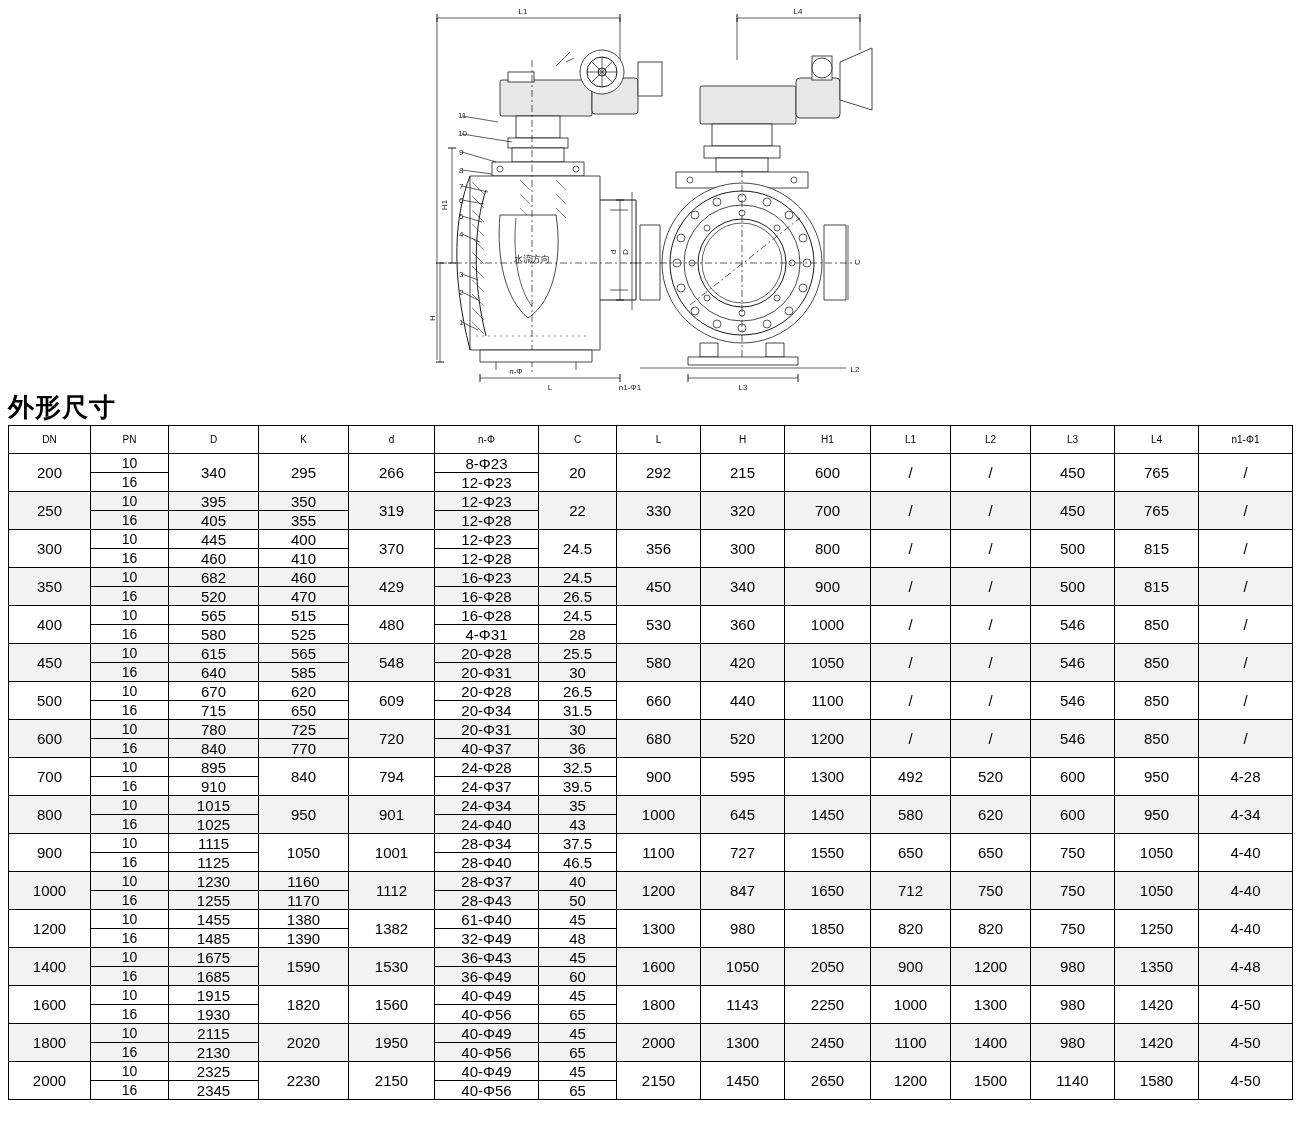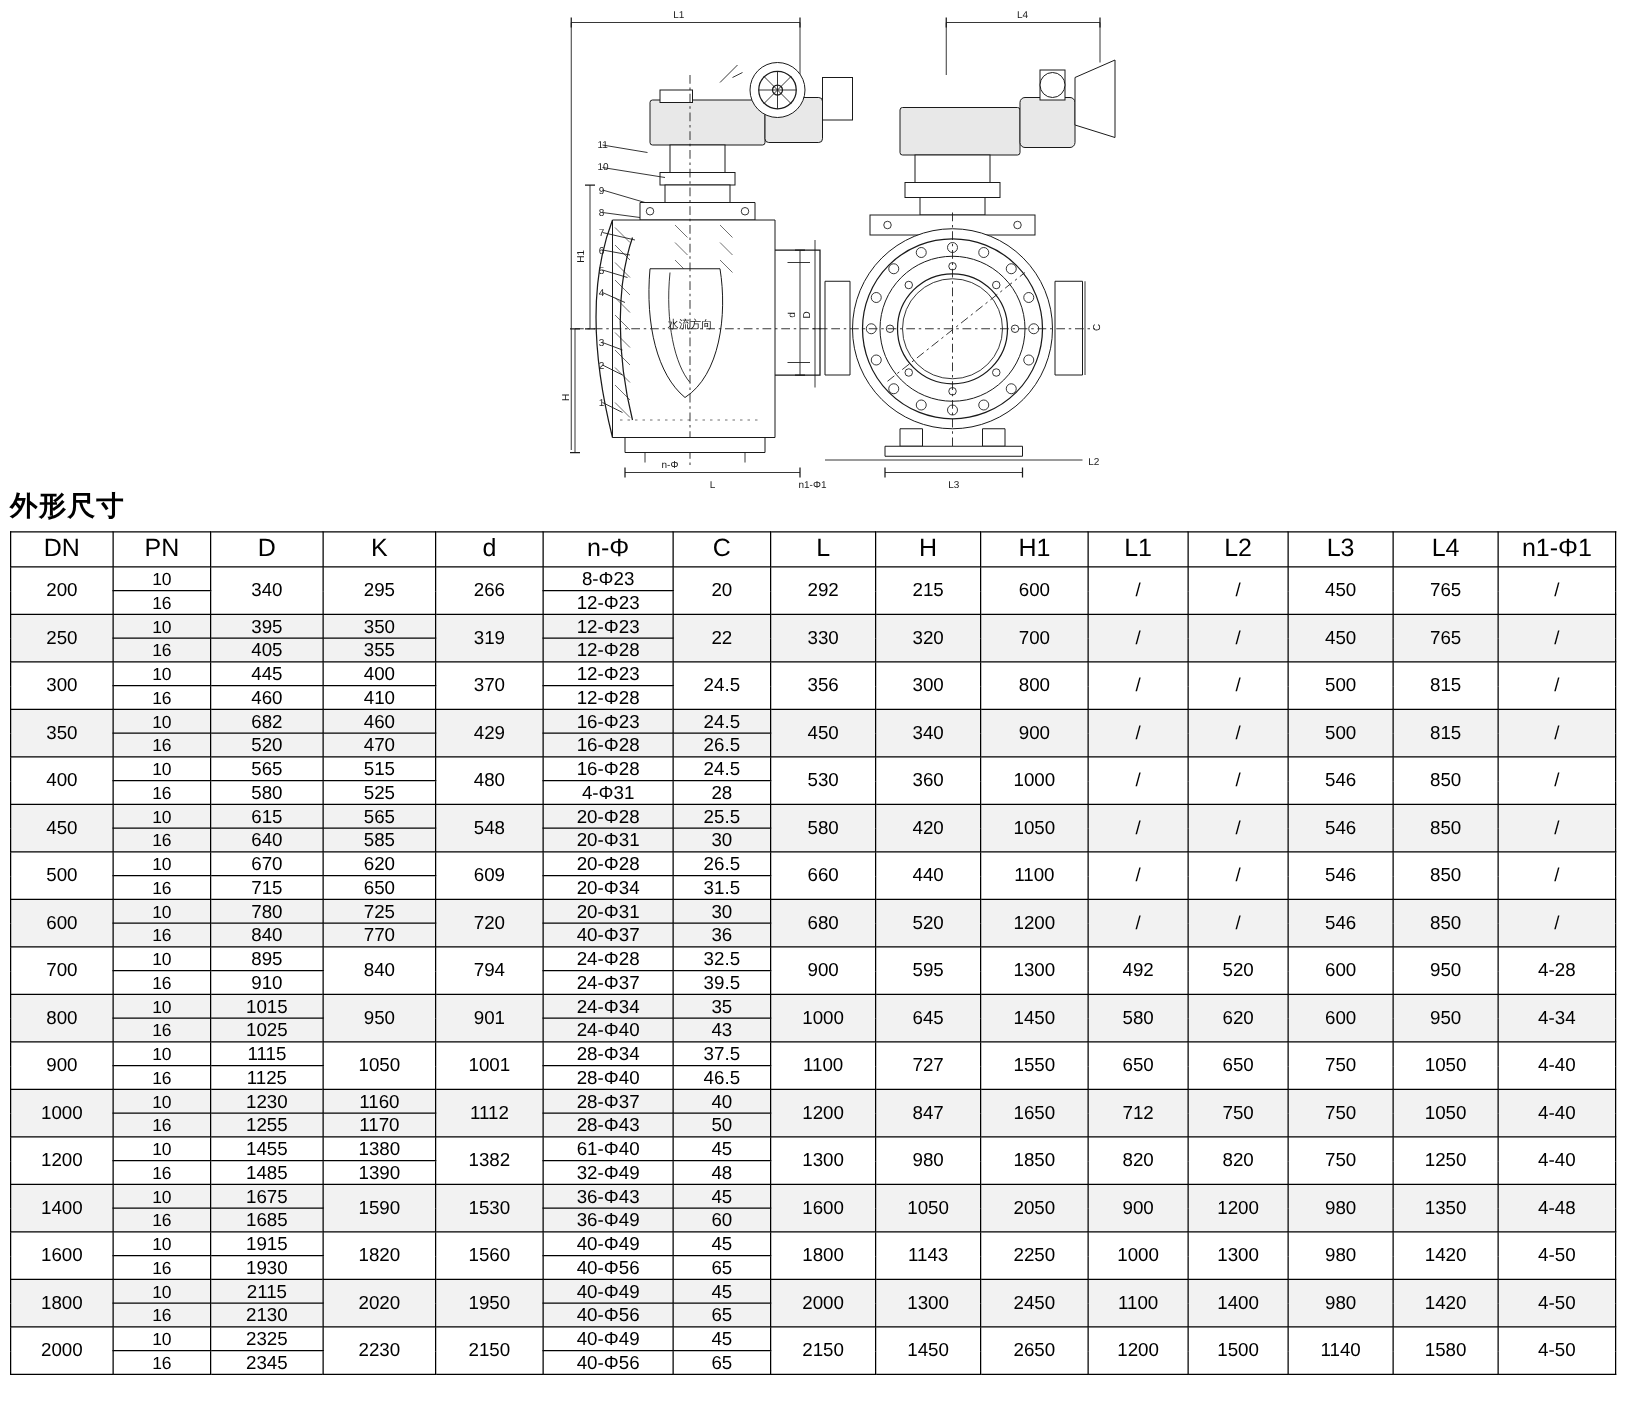--- a/index.html
+++ b/index.html
@@ -7,37 +7,36 @@
     margin: 0; padding: 0;
     background: #ffffff;
     width: 1300px; height: 1130px;
     font-family: "Liberation Sans", sans-serif;
     color: #000;
   }
   #page {
     position: relative;
     width: 1300px; height: 1130px;
     overflow: hidden;
-    padding-left: 20px;
   }
 
   
   #drawing {
     position: relative;
     width: 1300px;
     height: 395px;
   }
   #drawing svg { display: block; }
 
   
   #section-title {
     position: absolute;
     left: 8px;
     top: 390px;
-    font-size: 22px;
+    font-size: 26px;
     font-weight: bold;
     letter-spacing: 1px;
     font-family: "DejaVu Sans", sans-serif;
   }
 
   
   #table-wrap {
     position: absolute;
     left: 8px;
     top: 425px;
@@ -46,21 +45,21 @@
   table {
     border-collapse: collapse;
     width: 1284px;
     table-layout: fixed;
     font-size: 15px;
   }
   table, th, td { border: 1px solid #000; }
   th {
     height: 28px;
     font-weight: normal;
-    font-size: 20px;
+    font-size: 10px;
     background: #fff;
   }
   td {
     text-align: center;
     vertical-align: middle;
     padding: 0;
     height: 19px;
     font-size: 15px;
   }
   tr.shade td { background: #f2f2f2; }

